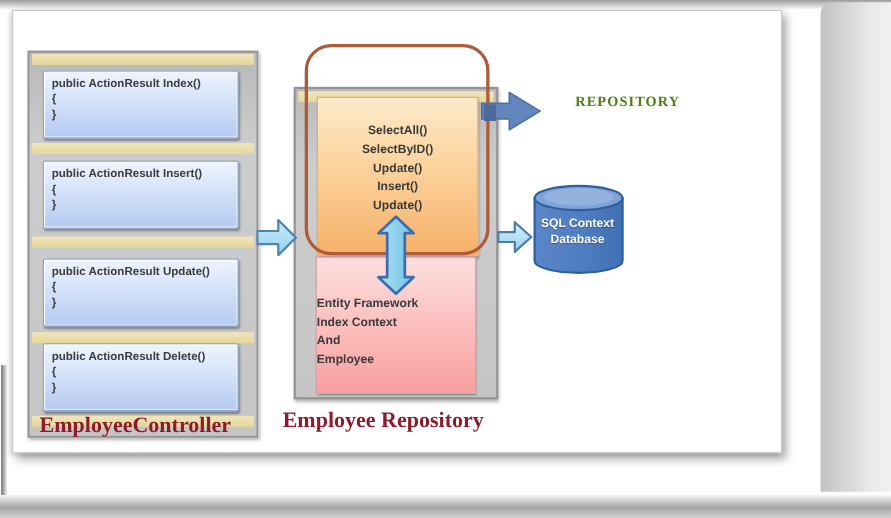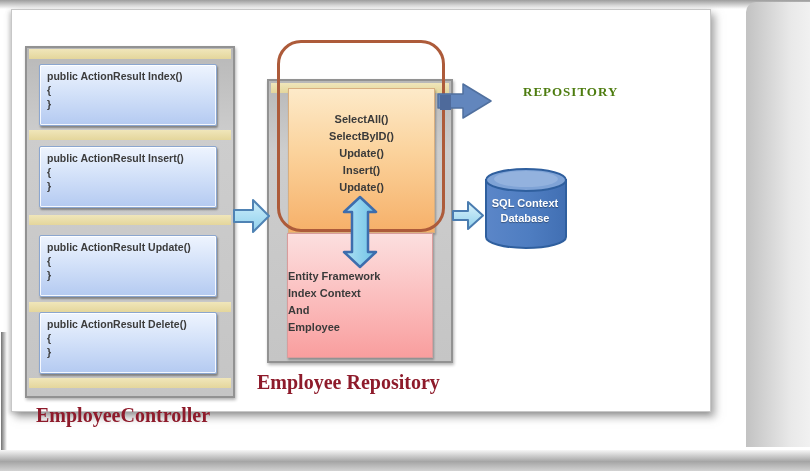--- a/index.html
+++ b/index.html
@@ -43,21 +43,21 @@
                 border:1px solid #d99c9c; padding-top:34px; text-align:left;
                 background:linear-gradient(180deg,#fcdfdf 0%,#fbbcbc 55%,#f99e9e 100%);
                 box-shadow:1px 2px 2px rgba(0,0,0,.28);
                 font-weight:bold; font-size:11px; color:#3a3a3a; line-height:17px; }
 
   .rounded-outline { position:absolute; left:277px; top:40px; width:168px; height:192px;
                      border:3px solid #ad5b3a; border-radius:24px; z-index:5; }
 
   .title { position:absolute; font-family:"Liberation Serif", serif; font-weight:bold; z-index:4; }
   .maroon { color:#8e1b2b; font-size:20px; }
-  .ctrl-title { left:36px; top:404px; }
+  .ctrl-title { left:36px; top:376px; }
   .repo-title { left:257px; top:371px; }
   .repo-callout { left:523px; top:84px; color:#4d7c0f; font-size:13px; letter-spacing:1px; }
 
   .arr { position:absolute; z-index:6; }
   .db-text { position:absolute; left:487px; top:196px; width:76px; z-index:7;
              text-align:center; color:#ffffff; font-weight:bold; font-size:11px;
              line-height:15px; text-shadow:0 1px 1px rgba(0,0,0,.35); }
 </style>
 </head>
 <body>

